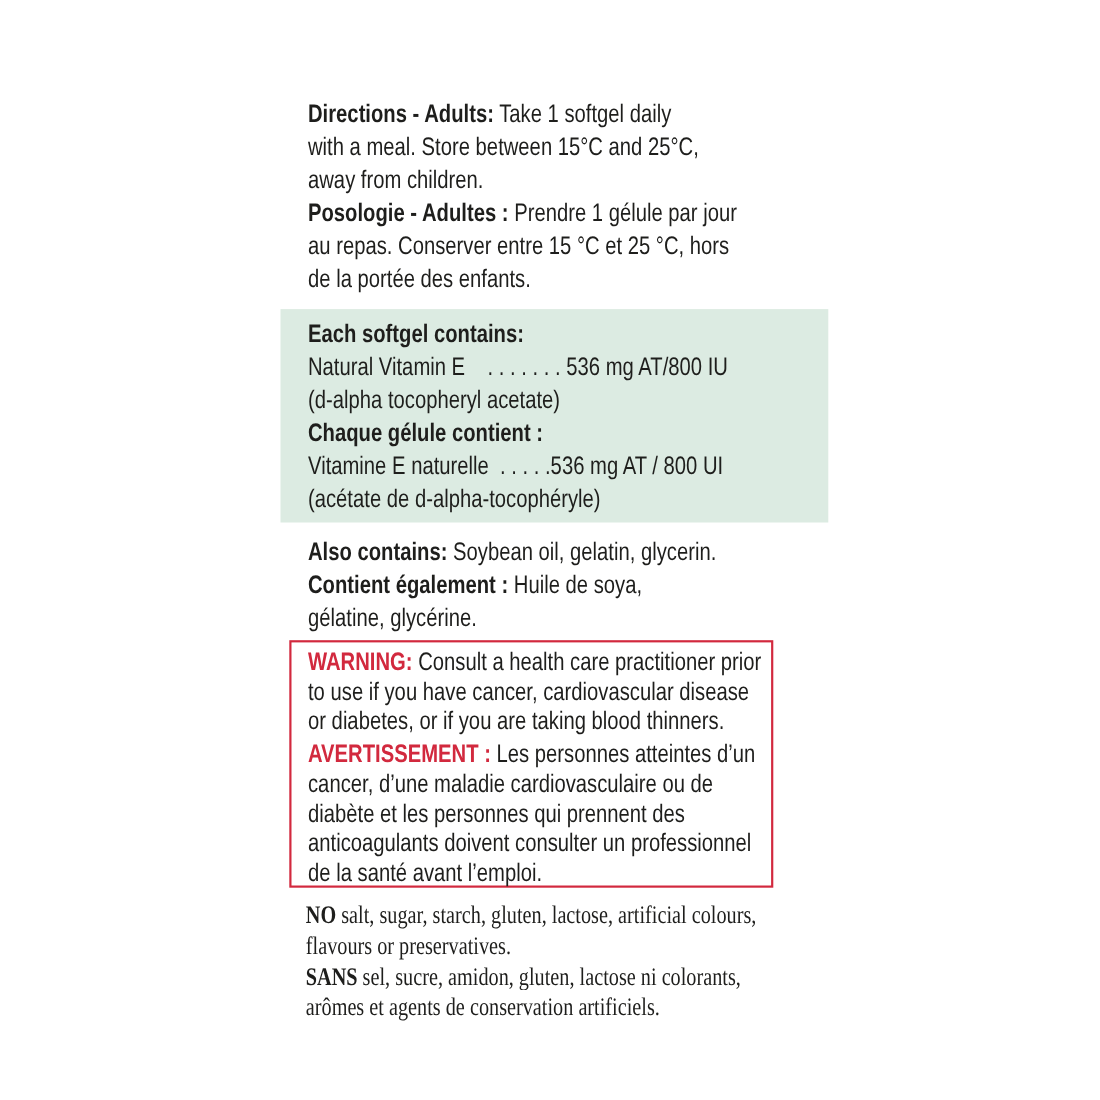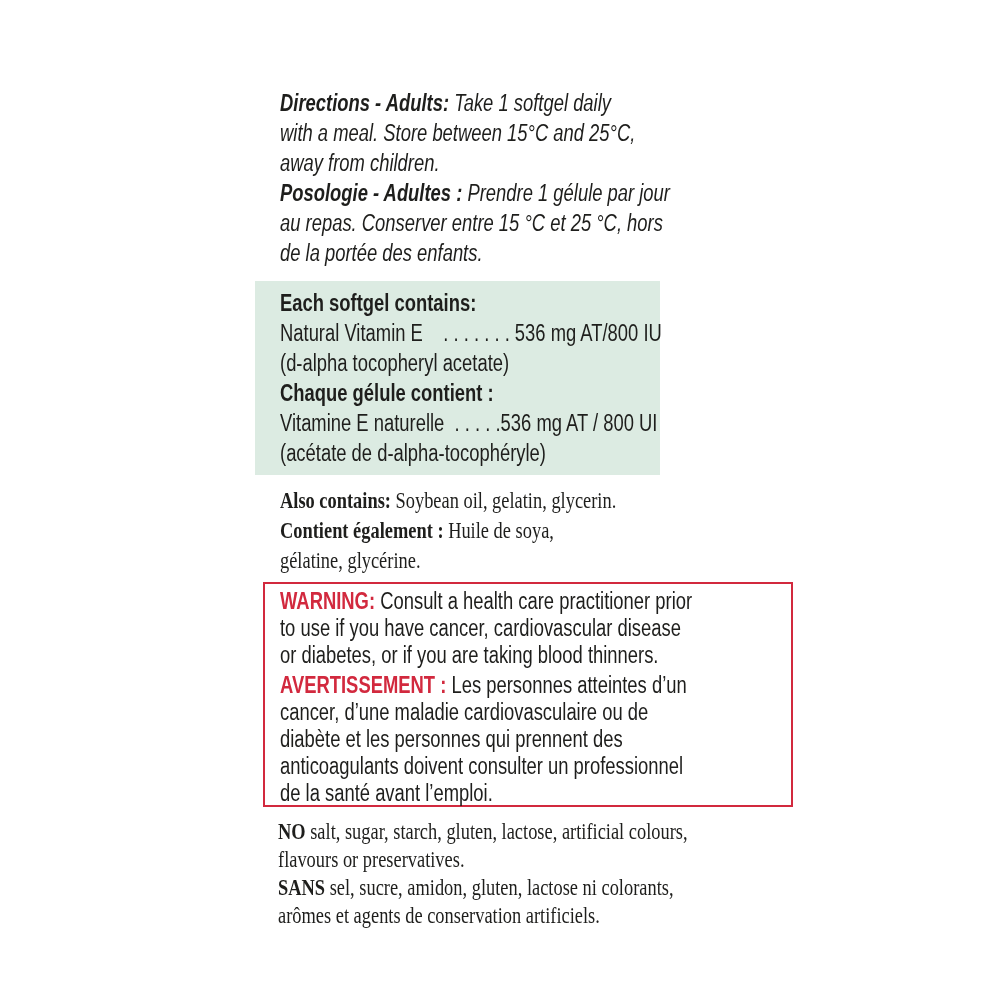--- a/index.html
+++ b/index.html
@@ -23,38 +23,38 @@
     white-space: pre;
     font-size: 23px;
     line-height: 30px;
     transform: scaleX(0.8);
     transform-origin: 0 0;
     color: #1e1e1c;
   }
   .b { font-weight: bold; }
   .red { color: #d2293e; }
 
-  .directions-block { left: 280px; top: 88px; font-style: italic; }
+  .directions-block { left: 280px; top: 88px; }
 
   .ingredients-panel {
     left: 255px;
     top: 281px;
-    width: 405px;
+    width: 498px;
     height: 194px;
     background: #dcebe2;
     box-sizing: border-box;
     padding: 7px 0 0 25px;
   }
 
-  .other-ingredients-block { left: 280px; top: 486px; font-family: Liberation Serif, serif; }
+  .other-ingredients-block { left: 280px; top: 486px; }
 
   .warning-box {
     left: 263px;
     top: 582px;
-    width: 530px;
+    width: 440px;
     height: 225px;
     border: 2px solid #d2293e;
     box-sizing: border-box;
     padding: 4px 0 0 15px;
   }
   .warning-box .line { line-height: 27px; }
   .warning-box .line.gap-before { margin-top: 3px; }
 
   .free-of-block { left: 278px; top: 818px; font-family: Liberation Serif, serif; }
   .free-of-block .line { line-height: 28px; }

